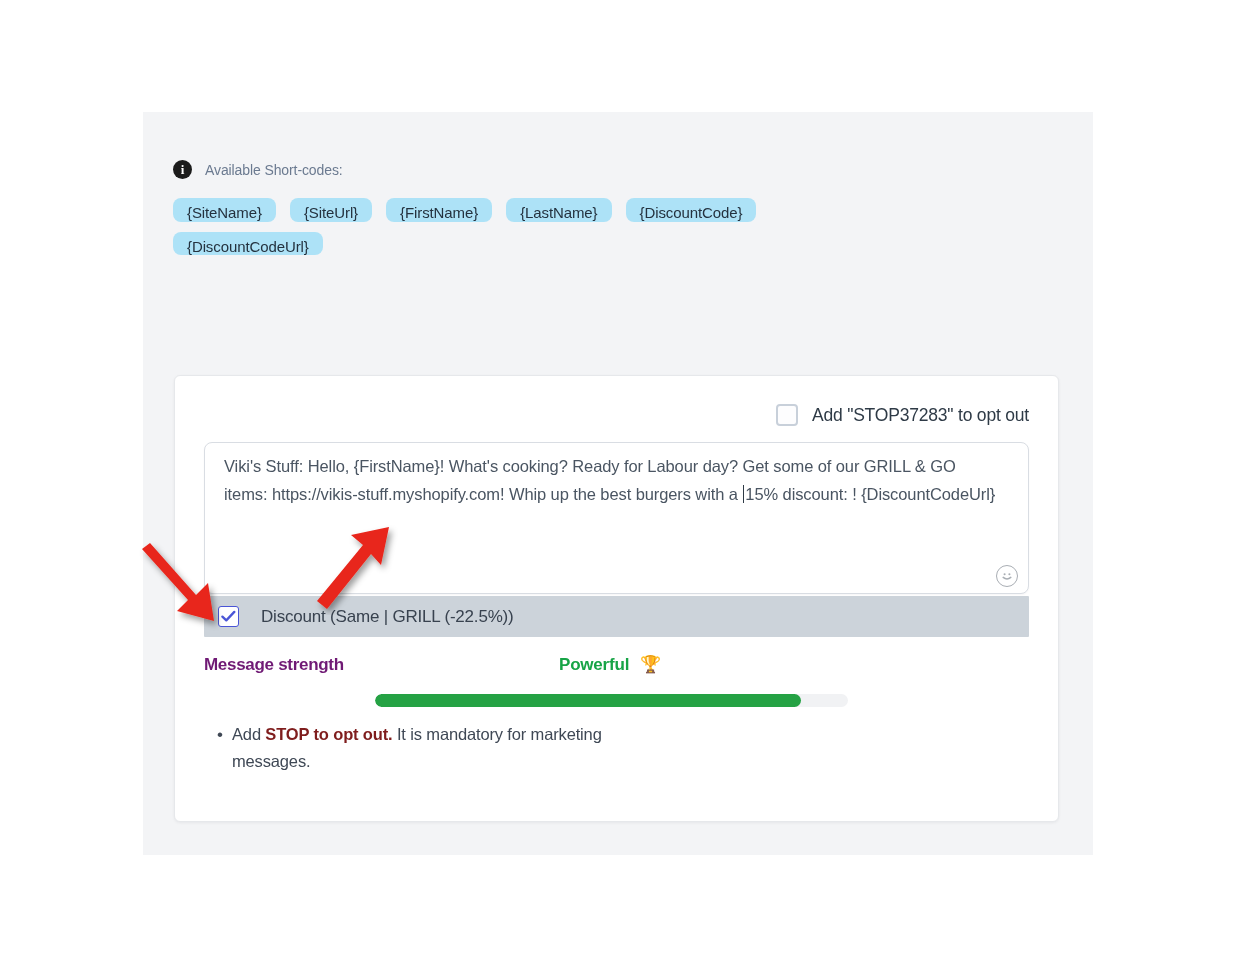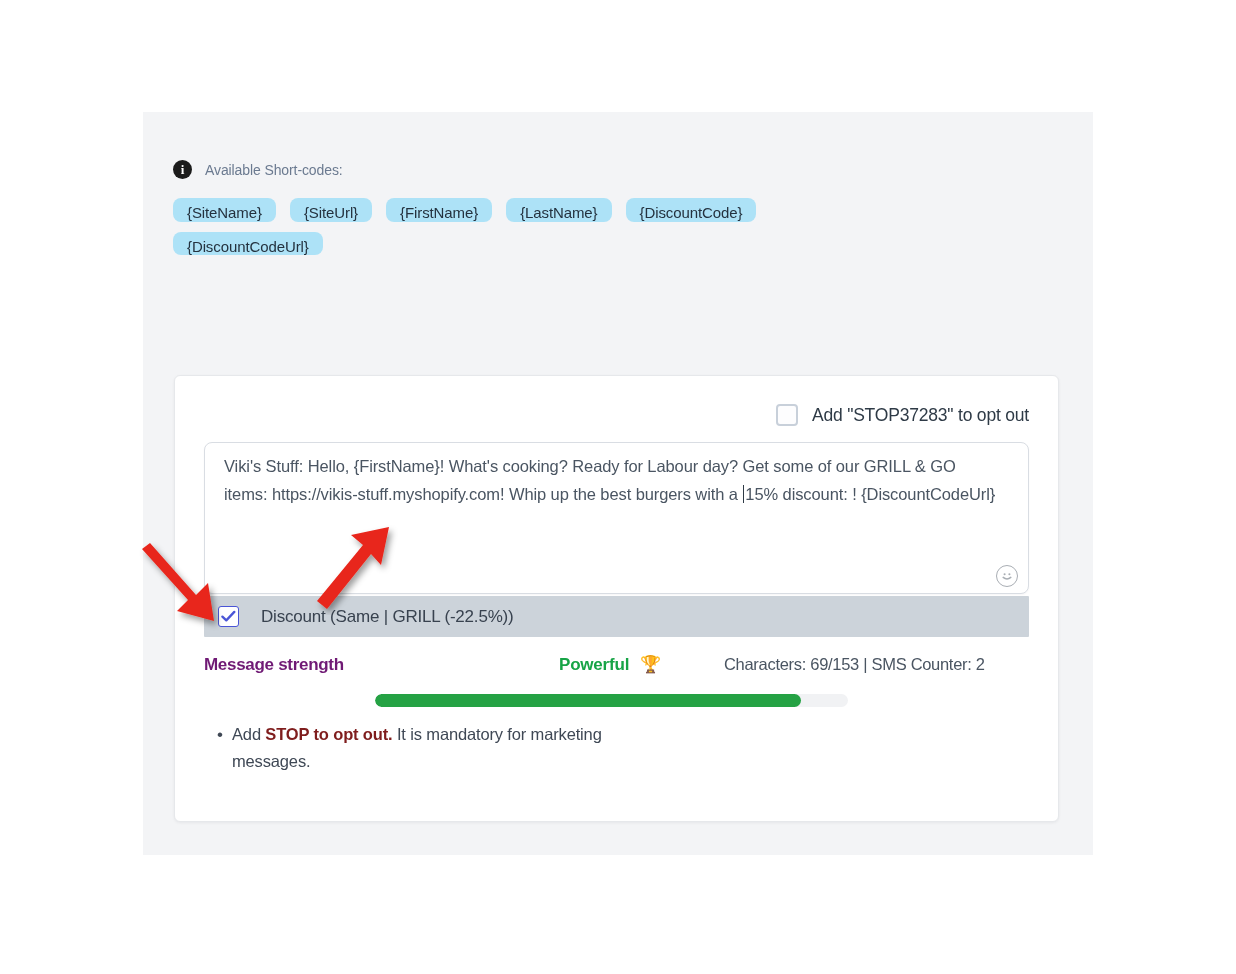--- a/index.html
+++ b/index.html
@@ -364,21 +364,20 @@
       </span>
       <span class="discount-label">Discount (Same | GRILL (-22.5%))</span>
     </div>
 
     <div class="strength-row">
       <span class="strength-title">Message strength</span>
       <span class="strength-verdict">
         <span>Powerful</span>
         <span class="trophy">🏆</span>
       </span>
-      <span class="counter-text">Characters: 69/153 | SMS Counter: 2</span>
     </div>
 
     <div class="progress-track">
       <div class="progress-fill" id="progress-fill" style="width: 90%;"></div>
     </div>
 
     <ul class="tips" style="list-style:none;margin:0;padding:0;">
       <li class="tip-item">
         <span class="tip-bullet">•</span>
         <span class="tip-text"><span>Add </span><b>STOP to opt out.</b><span> It is mandatory for marketing messages.</span></span>

